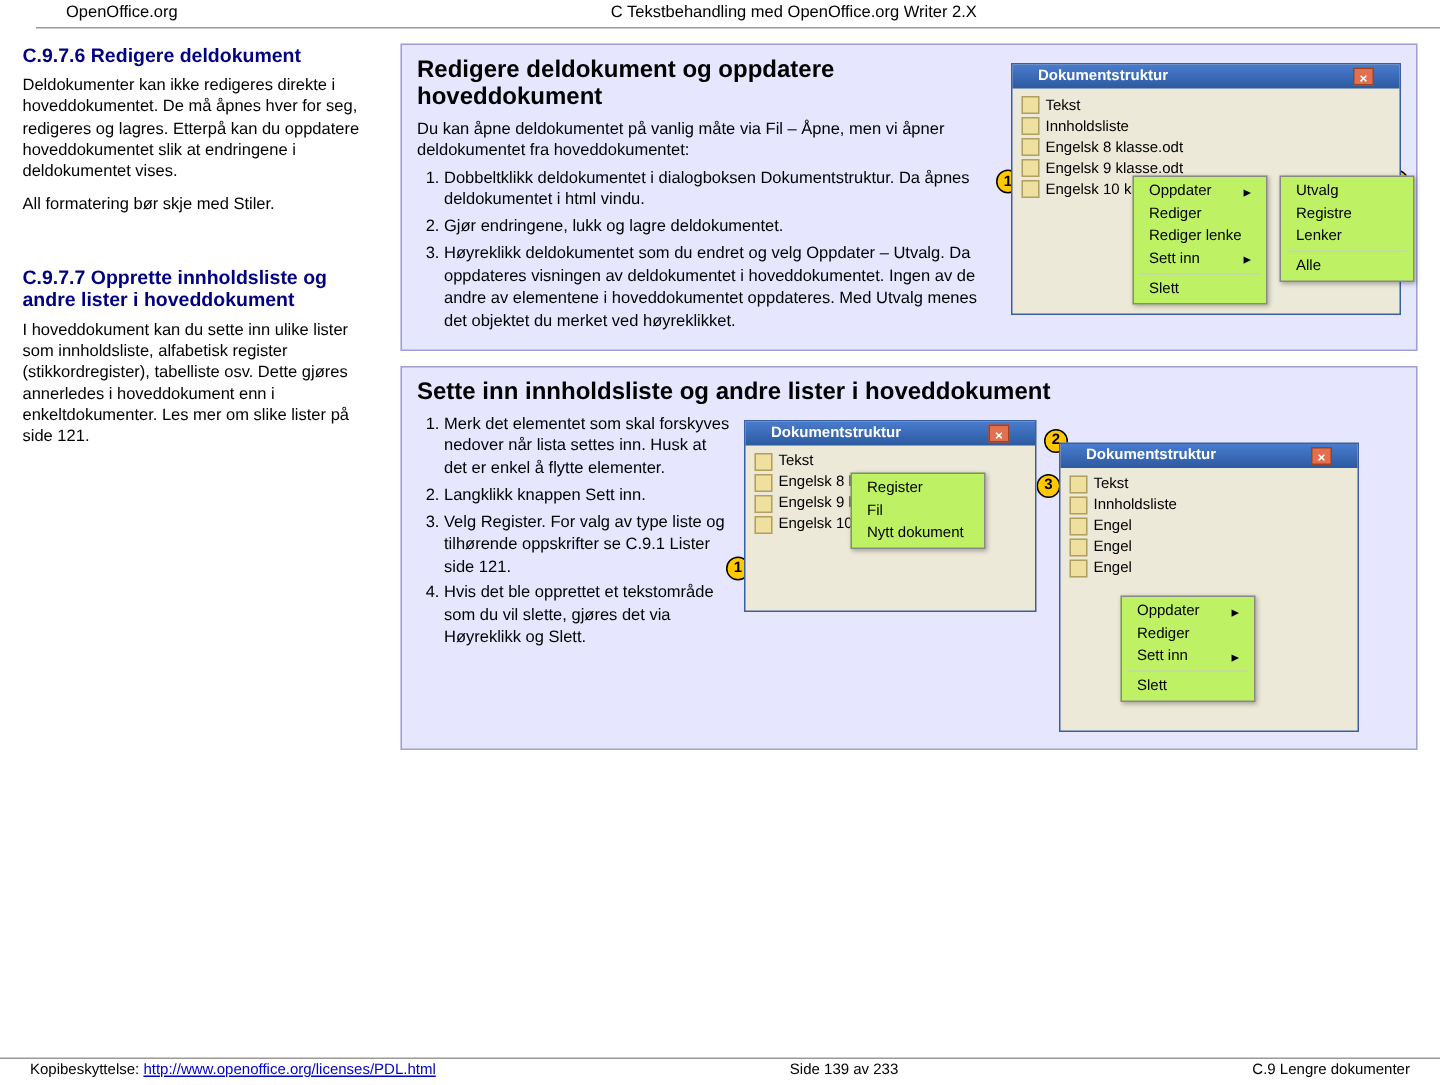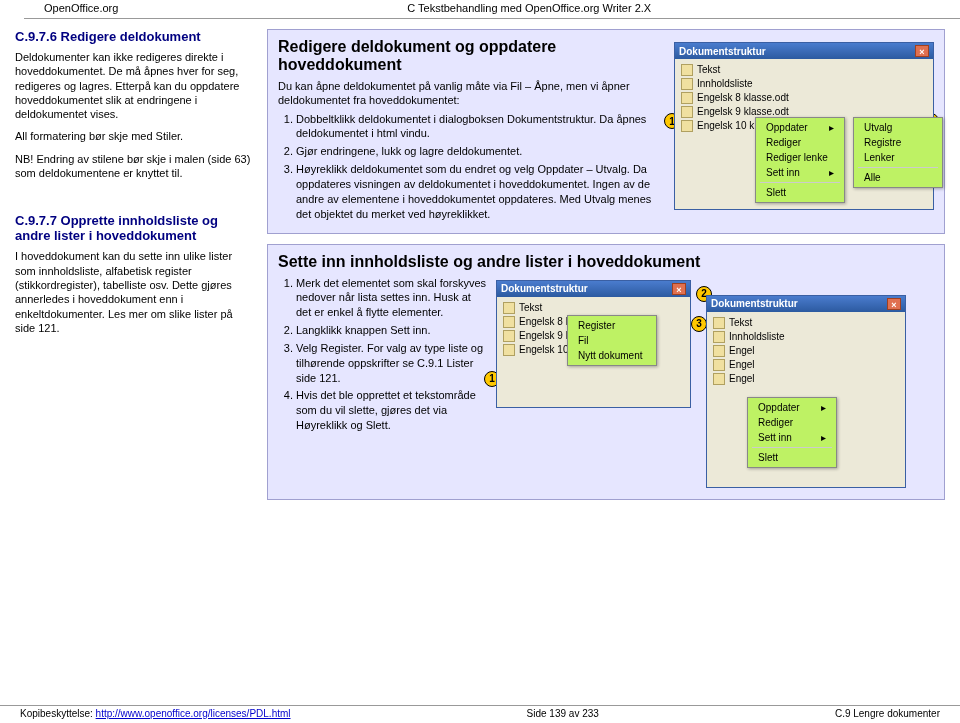--- a/index.html
+++ b/index.html
@@ -84,41 +84,41 @@
     background: #ece9d8;
     border: 1px solid #3a5fa3;
     font-size: 10px;
     position: relative;
     margin-top: 4px;
   }
   .dialog-title {
     background: linear-gradient(to bottom, #4a7cce, #2c5aa0);
     color: #fff;
     font-weight: bold;
-    padding: 2px 4px;
+    padding: 2px 17px;
     display: flex;
     justify-content: space-between;
-    align-items: center;
   }
   .close-x {
     background: #e07050;
     color: #fff;
     width: 14px;
     height: 12px;
     font-size: 9px;
     text-align: center;
     line-height: 12px;
     border: 1px solid #a04020;
     cursor: pointer;
   }
   .dialog-body {
     padding: 4px 6px;
   }
   .tree-item {
     display: flex;
+    align-items: center;
     gap: 4px;
     padding: 1px 0;
     cursor: pointer;
   }
   .tree-item .icon {
     width: 12px;
     height: 12px;
     background: #f0e0a0;
     border: 1px solid #b0a060;
     flex-shrink: 0;
@@ -176,21 +176,20 @@
 <div class="header">
   <div class="left">OpenOffice.org</div>
   <div class="center">C Tekstbehandling med OpenOffice.org Writer 2.X</div>
 </div>
 
 <div class="main">
   <div class="col-left">
     <div class="section-heading">C.9.7.6 Redigere deldokument</div>
     <p>Deldokumenter kan ikke redigeres direkte i hoveddokumentet. De må åpnes hver for seg, redigeres og lagres. Etterpå kan du oppdatere hoveddokumentet slik at endringene i deldokumentet vises.</p>
     <p>All formatering bør skje med Stiler.</p>
-    <p>NB! Endring av stilene bør skje i malen (side 63) som deldokumentene er knyttet til.</p>
 
     <div class="section-gap"></div>
 
     <div class="section-heading">C.9.7.7 Opprette innholdsliste og andre lister i hoveddokument</div>
     <p>I hoveddokument kan du sette inn ulike lister som innholdsliste, alfabetisk register (stikkordregister), tabelliste osv. Dette gjøres annerledes i hoveddokument enn i enkeltdokumenter. Les mer om slike lister på side 121.</p>
   </div>
 
   <div class="col-right">
 
     <div class="blue-box">

